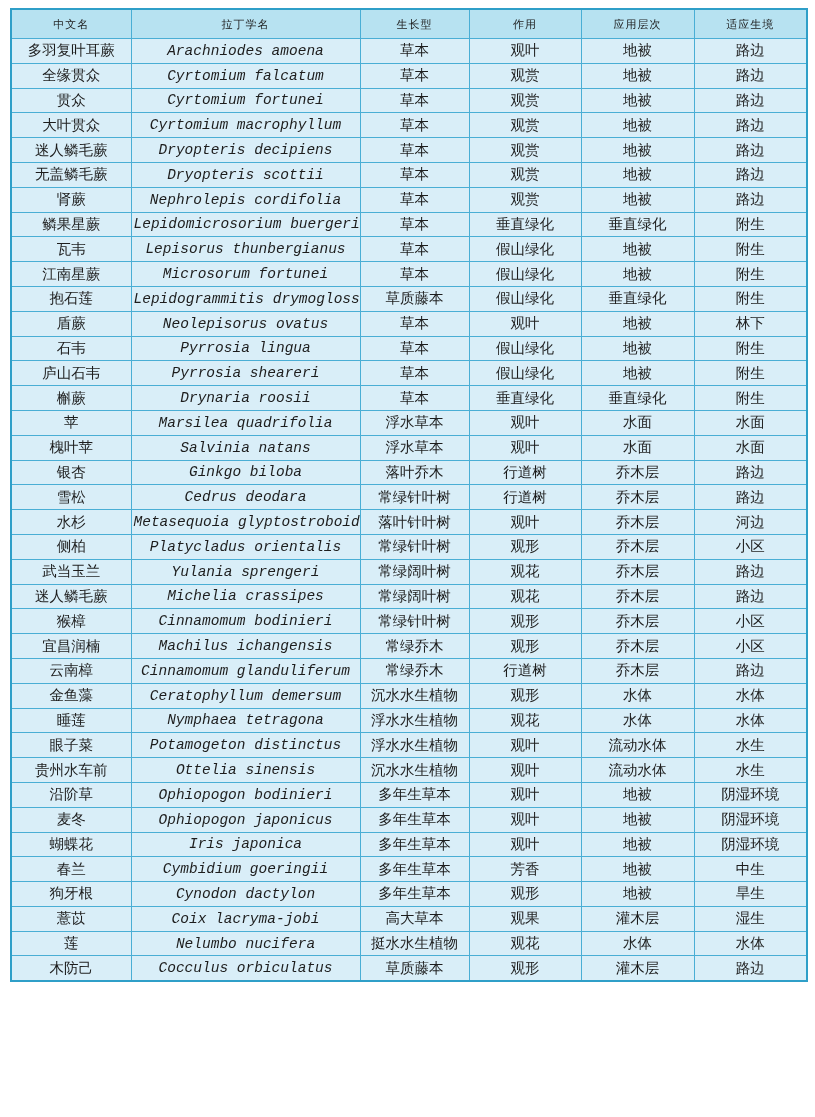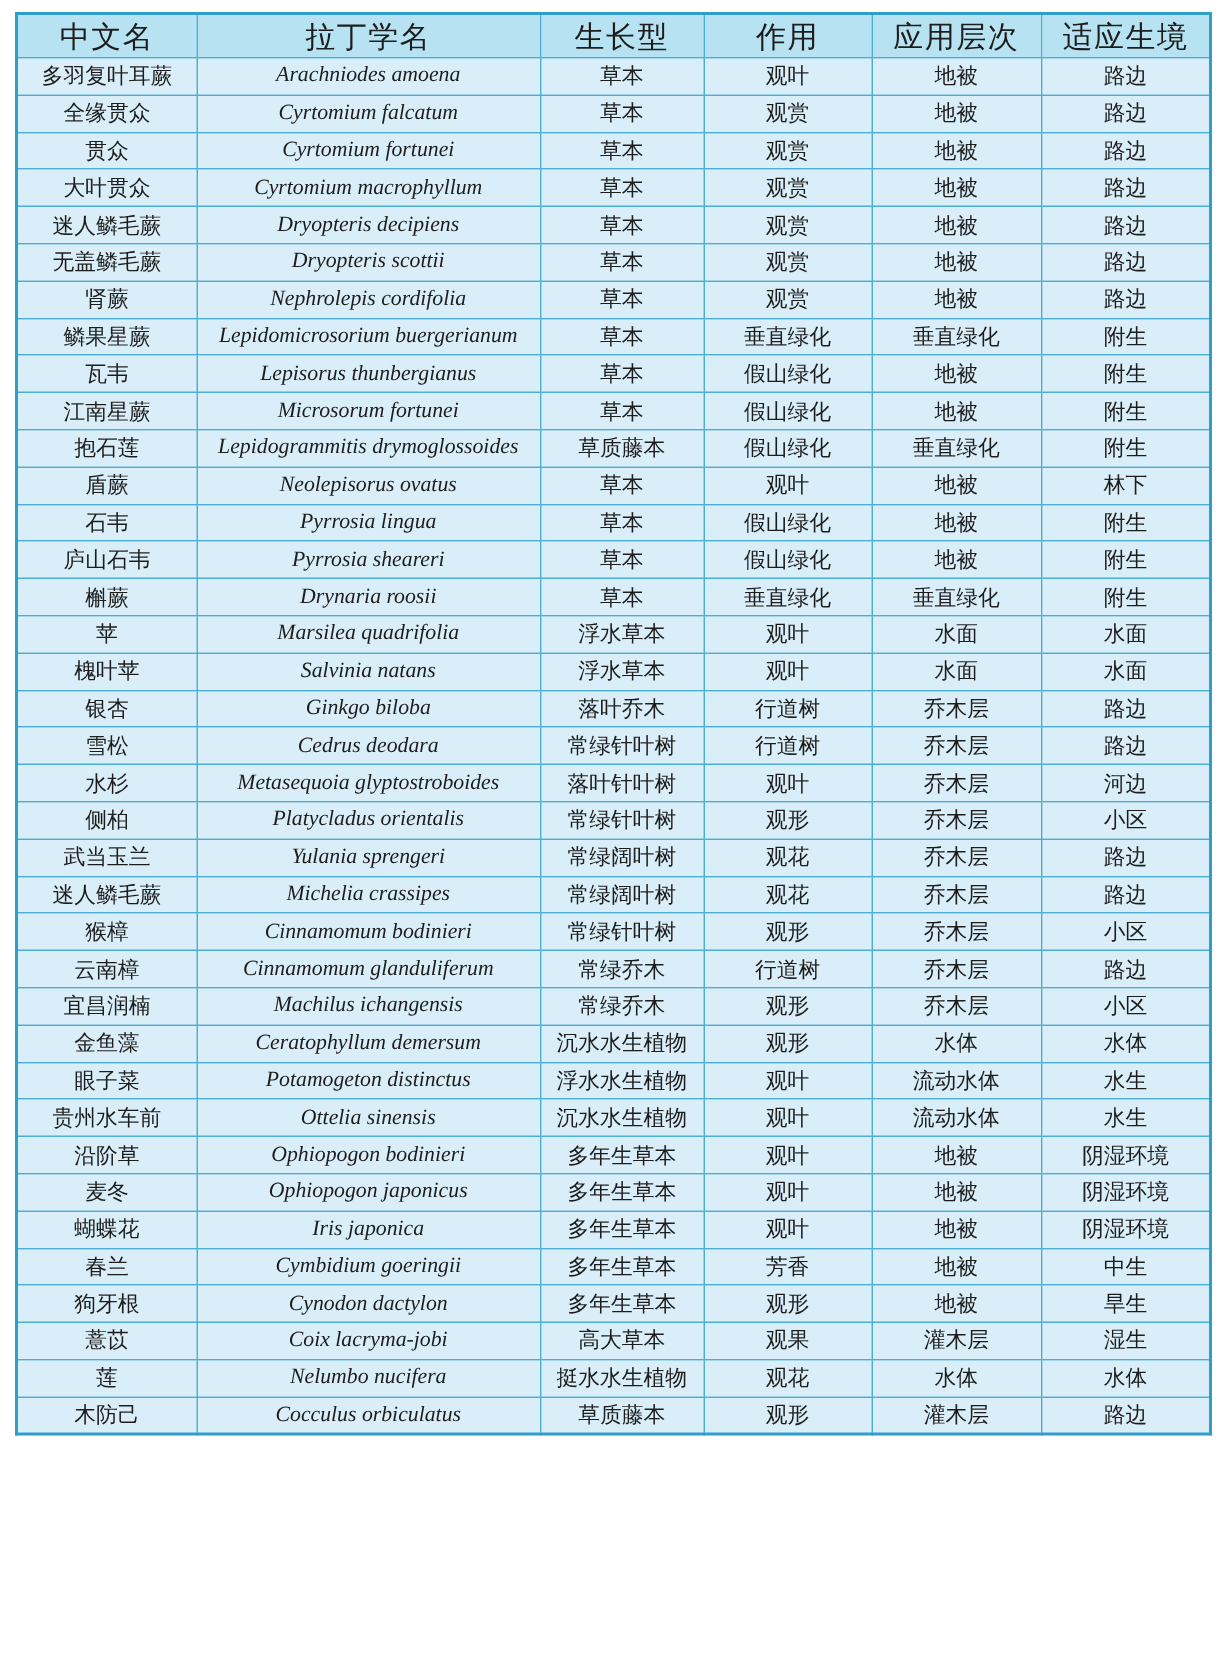--- a/index.html
+++ b/index.html
@@ -31,32 +31,32 @@
     vertical-align: middle;
     padding: 0 2px;
     color: #1d1d1d;
     overflow: hidden;
     white-space: nowrap;
   }
   table.species-table th {
     height: 28px;
     background: #b7e2f1;
     font-weight: normal;
-    font-size: 20px;
+    font-size: 11px;
     letter-spacing: 1px;
     text-align: center;
   }
   table.species-table td {
     height: 23.8px;
     background: #d9eef8;
     font-size: 14.5px;
   }
   table.species-table td.latin {
     font-style: italic;
-    font-family: Liberation Serif, serif;
+    font-family: Liberation Mono, monospace;
     font-size: 14.5px;
     letter-spacing: 0;
   }
   col.c1 { width: 120px; }
   col.c2 { width: 229px; }
   col.c3 { width: 109px; }
   col.c4 { width: 112px; }
   col.c5 { width: 113px; }
   col.c6 { width: 113px; }
 </style>
@@ -270,40 +270,48 @@
         </tr>
         <tr>
           <td>猴樟</td>
           <td class="latin">Cinnamomum bodinieri</td>
           <td>常绿针叶树</td>
           <td>观形</td>
           <td>乔木层</td>
           <td>小区</td>
         </tr>
         <tr>
+          <td>宜昌润楠</td>
+          <td class="latin">Machilus ichangensis</td>
+          <td>常绿乔木</td>
+          <td>观形</td>
+          <td>乔木层</td>
+          <td>小区</td>
+        </tr>
+        <tr>
           <td>云南樟</td>
           <td class="latin">Cinnamomum glanduliferum</td>
           <td>常绿乔木</td>
           <td>行道树</td>
           <td>乔木层</td>
           <td>路边</td>
         </tr>
         <tr>
-          <td>宜昌润楠</td>
-          <td class="latin">Machilus ichangensis</td>
-          <td>常绿乔木</td>
-          <td>观形</td>
-          <td>乔木层</td>
-          <td>小区</td>
-        </tr>
-        <tr>
           <td>金鱼藻</td>
           <td class="latin">Ceratophyllum demersum</td>
           <td>沉水水生植物</td>
           <td>观形</td>
+          <td>水体</td>
+          <td>水体</td>
+        </tr>
+        <tr>
+          <td>睡莲</td>
+          <td class="latin">Nymphaea tetragona</td>
+          <td>浮水水生植物</td>
+          <td>观花</td>
           <td>水体</td>
           <td>水体</td>
         </tr>
         <tr>
           <td>眼子菜</td>
           <td class="latin">Potamogeton distinctus</td>
           <td>浮水水生植物</td>
           <td>观叶</td>
           <td>流动水体</td>
           <td>水生</td>

